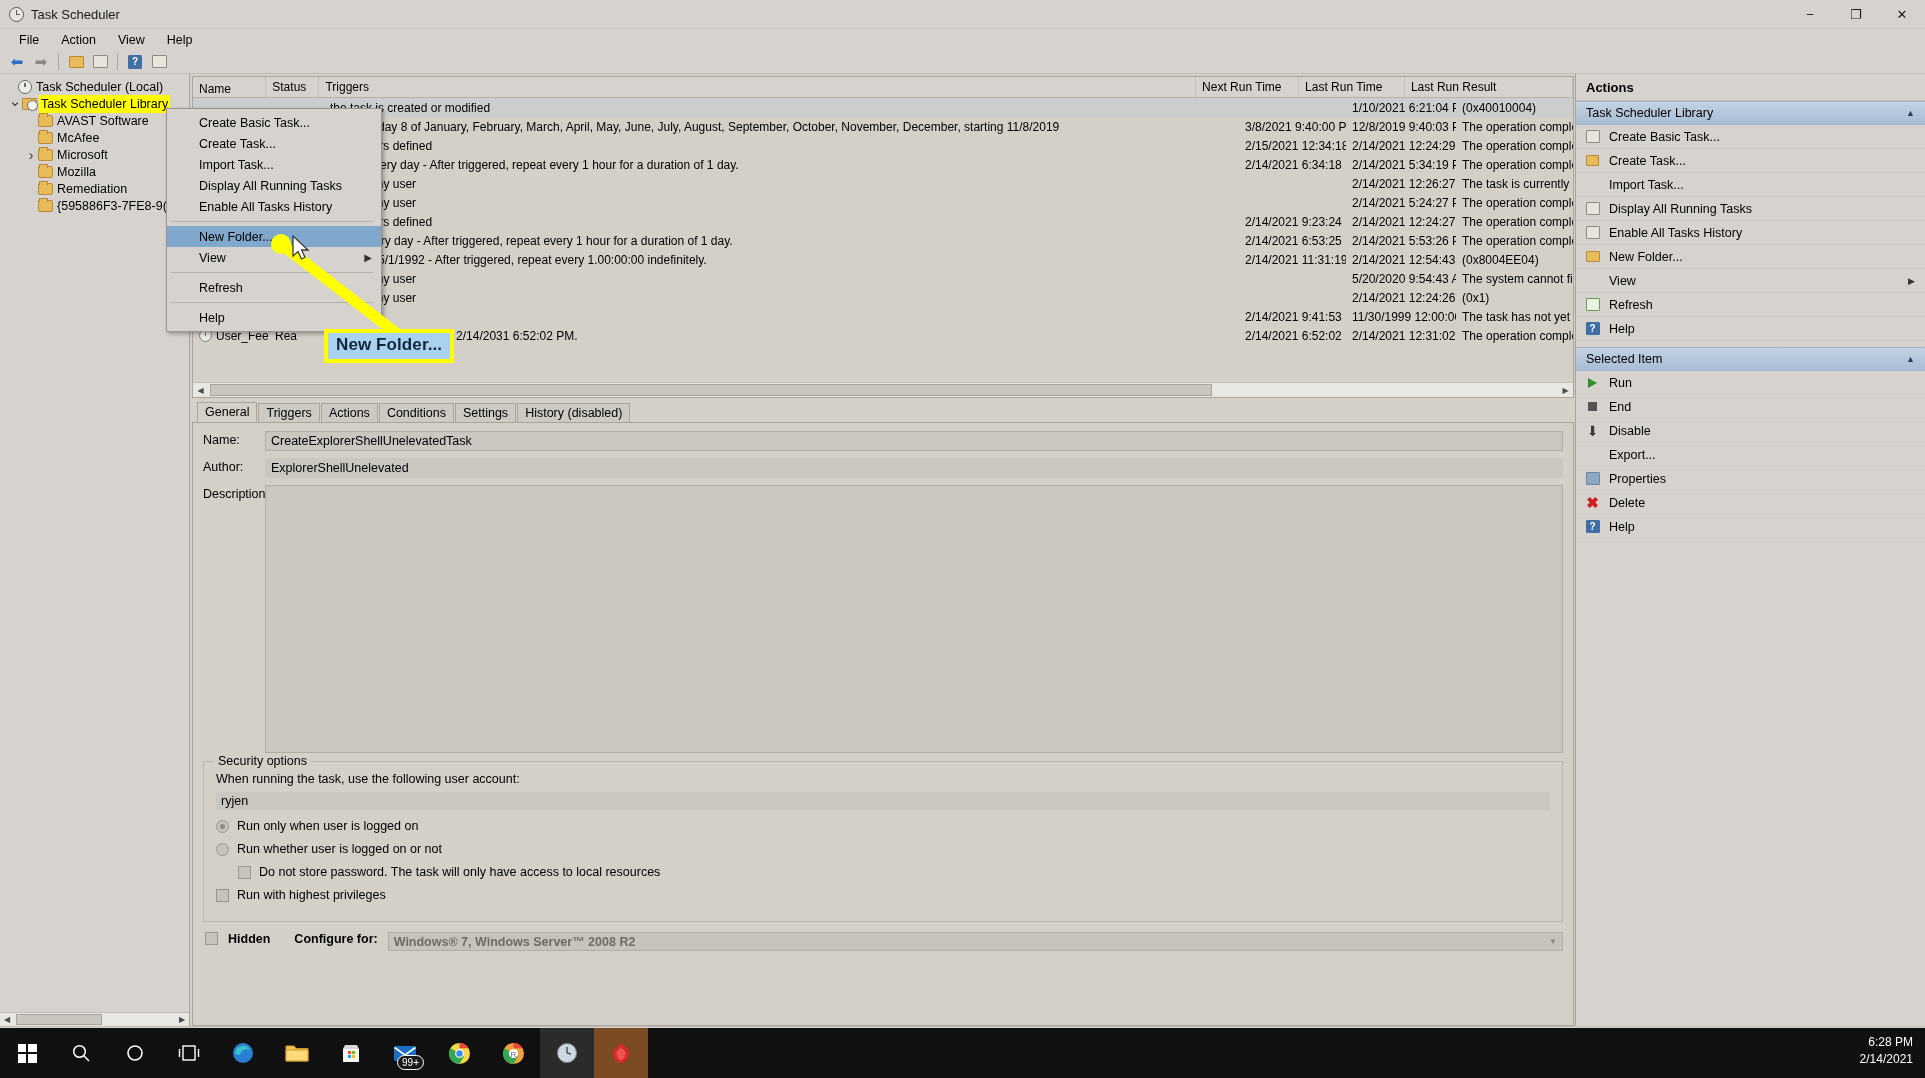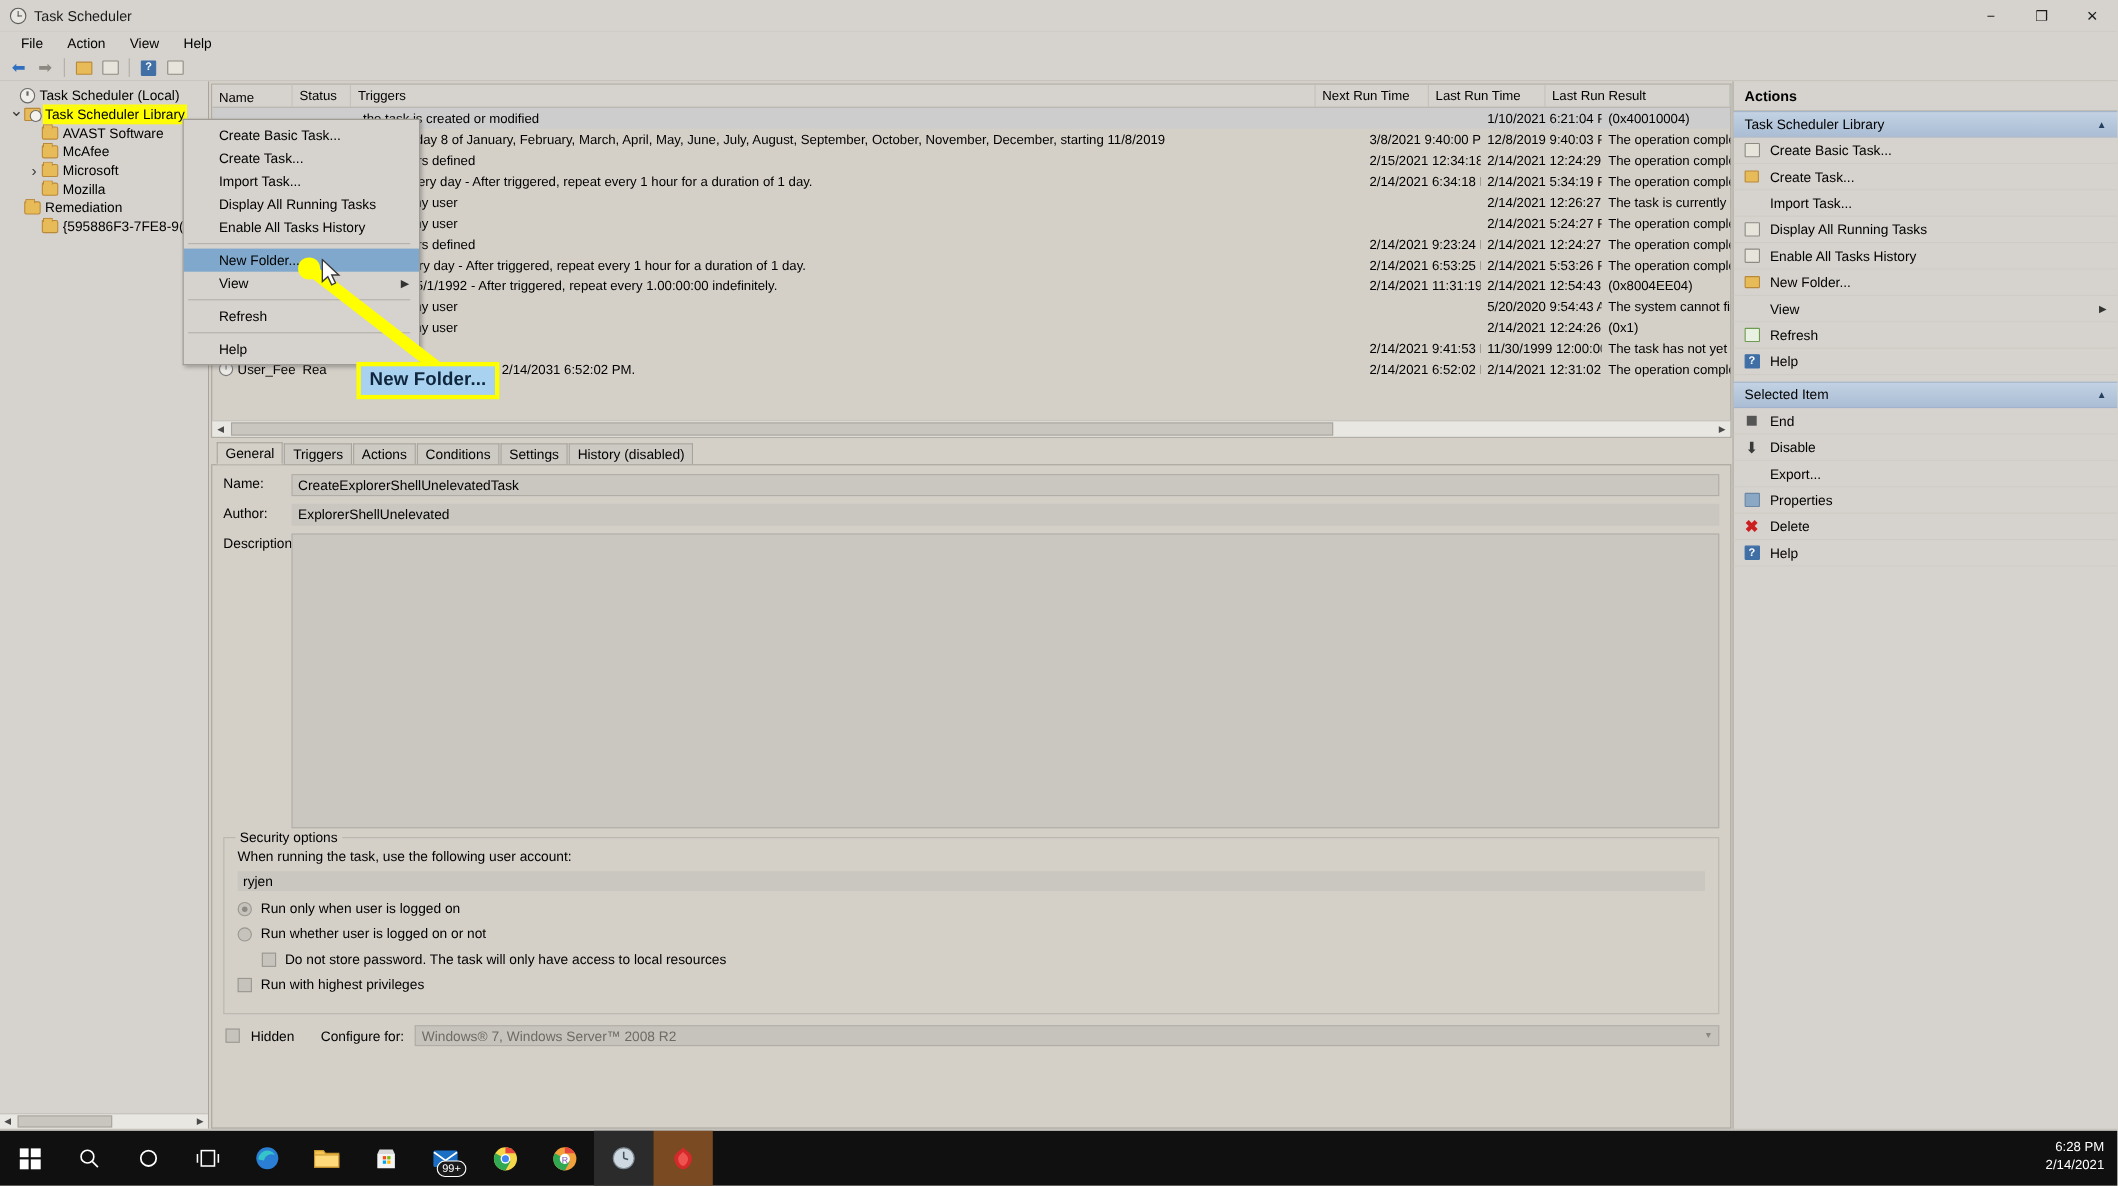--- a/index.html
+++ b/index.html
@@ -103,21 +103,21 @@
 
   .group{ border:1px solid #b9b6b0; margin-top:8px; padding:10px 12px 10px 12px; position:relative; }
   .group-title{ position:absolute; top:-8px; left:10px; background:#d4d0c8; padding:0 4px; font-size:12.5px; }
   .sline{ font-size:12.5px; margin-bottom:6px; }
   .acct{ background:#cac7c1; padding:2px 5px; font-size:12.5px; margin-bottom:9px; }
   .opt{ display:flex; align-items:center; gap:8px; margin-bottom:9px; font-size:12.5px; }
   .radio{ width:13px;height:13px;border-radius:50%;border:1px solid #9a978f;background:#c6c3bd;flex:none;position:relative; }
   .radio.on:after{content:"";position:absolute;left:3px;top:3px;width:5px;height:5px;border-radius:50%;background:#8d8a83;}
   .cbx{ width:13px;height:13px;border:1px solid #9a978f;background:#c6c3bd;flex:none; }
   .indent{ margin-left:22px; }
-  .bottomrow{ display:flex; align-items:center; gap:10px; margin-top:10px; font-size:12.5px; padding-left:2px;}
+  .bottomrow{ display:flex; align-items:flex-start; gap:10px; margin-top:10px; font-size:12.5px; padding-left:2px;font-weight:bold;}
   .combo{ flex:1; background:#c6c3bd; border:1px solid #b0ada6; height:19px; display:flex; align-items:center; padding:0 5px; color:#6e6b65; font-size:12.5px; position:relative;}
   .combo .cv{ flex:1; }
   .combo .carr{ font-size:8px; color:#8a8780; }
 
   
   .actions-pane{ width:350px; background:#d6d3ce; border-left:1px solid #a9a59e; display:flex; flex-direction:column; }
   .ap-title{ font-size:13px; font-weight:bold; padding:6px 10px 5px 10px; border-bottom:1px solid #c0bdb6; }
   .ap-sec{ background:linear-gradient(#c3d2e4,#aabdd4); border-top:1px solid #9fb3cc; border-bottom:1px solid #9fb3cc;
            font-size:12.5px; padding:4px 10px; display:flex; align-items:center; justify-content:space-between; }
   .ap-sec .caret{ font-size:9px; color:#25405e; }
@@ -238,21 +238,21 @@
         </div>
         <div class="tnode" style="padding-left:24px;">
           <span class="tw chev-r"></span>
           <span class="ic-folder"></span>
           <span>Microsoft</span>
         </div>
         <div class="tnode" style="padding-left:38px;">
           <span class="ic-folder"></span>
           <span>Mozilla</span>
         </div>
-        <div class="tnode" style="padding-left:22px;text-align:center;">
+        <div class="tnode" style="padding-left:38px;text-align:center;">
           <span class="ic-folder"></span>
           <span>Remediation</span>
         </div>
         <div class="tnode" style="padding-left:38px;">
           <span class="ic-folder"></span>
           <span>{595886F3-7FE8-9(</span>
         </div>
       </div>
       <div class="tree-hsb">
         <span class="ar">◀</span>
@@ -507,20 +507,26 @@
           </span>
         <span>Help</span>
       </div>
 
       <div class="ap-sec" style="margin-top:6px;">
         <span>Selected Item</span>
         <span class="caret">▲</span>
       </div>
       <div class="ap-item">
         <span class="ico">
+            <span class="tri-g"></span>
+          </span>
+        <span>Run</span>
+      </div>
+      <div class="ap-item">
+        <span class="ico">
             <span class="stop-s"></span>
           </span>
         <span>End</span>
       </div>
       <div class="ap-item">
         <span class="ico">
             <span class="dn-arrow">⬇</span>
           </span>
         <span>Disable</span>
       </div>

